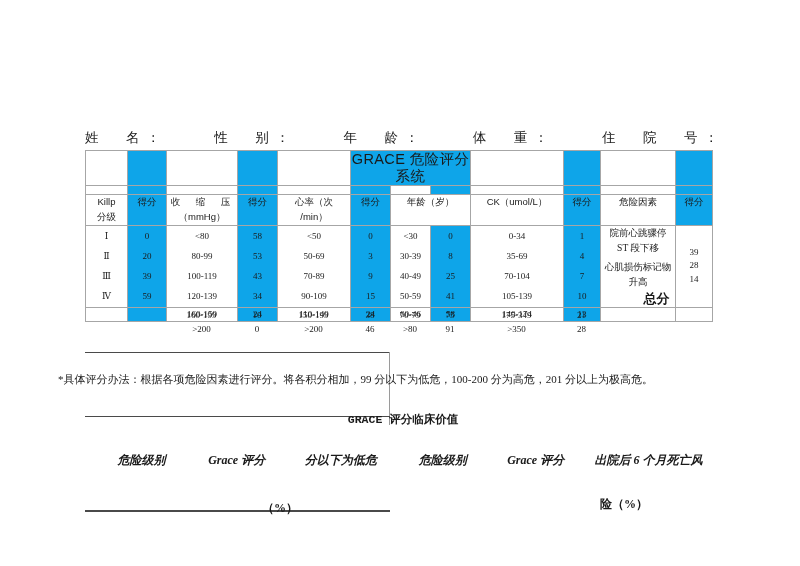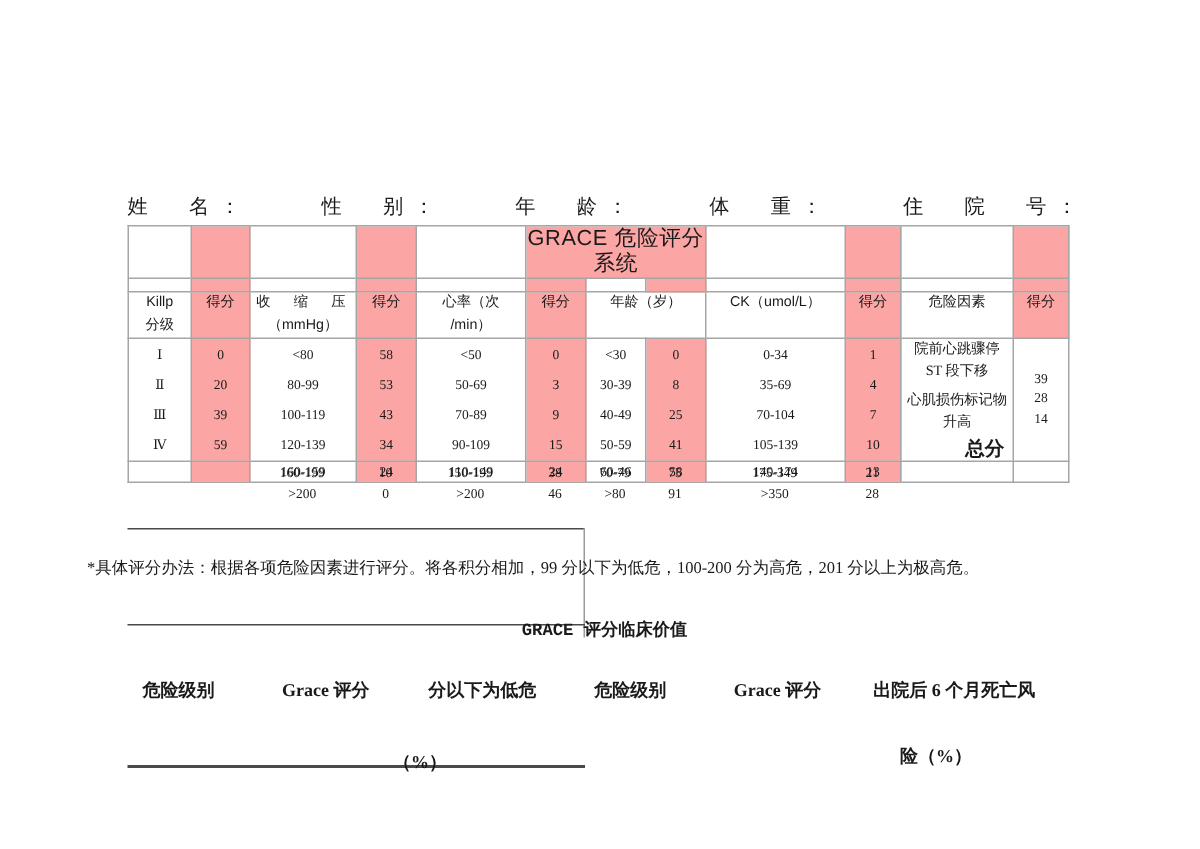--- a/index.html
+++ b/index.html
@@ -44,21 +44,21 @@
     font-size: 9.5px;
   }
   #score-table td, #score-table th {
     border: 1px solid #a6a6a6;
     padding: 0;
     vertical-align: middle;
     text-align: center;
     font-weight: normal;
     line-height: 1.15;
   }
-  .shade { background: #fca5a5; }
+  .shade { background: #0ea5e9; }
   .titlecell {
     font-family: "Liberation Sans", "DejaVu Sans", sans-serif;
     font-size: 14.5px;
     font-weight: bold;
     text-align: center;
     letter-spacing: 0.4px;
   }
   .hdr {
     font-size: 9.5px;
     font-weight: bold;
@@ -150,21 +150,23 @@
   #cv-header {
     position: absolute;
     left: 95px;
     top: 452px;
     width: 620px;
     display: flex;
     font-size: 12px;
     font-weight: bold;
   }
   #cv-header .cvcol {
+    text-align: center;
     white-space: nowrap;
+    font-style: italic;
   }
   #cv-header .c1 { width: 105px; }
   #cv-header .c2 { width: 110px; }
   #cv-header .c3 { width: 125px; }
   #cv-header .c4 { width: 105px; }
   #cv-header .c5 { width: 105px; }
   #cv-header .c6 { width: 150px; }
   #cv-pct-left {
     position: absolute;
     left: 262px;

